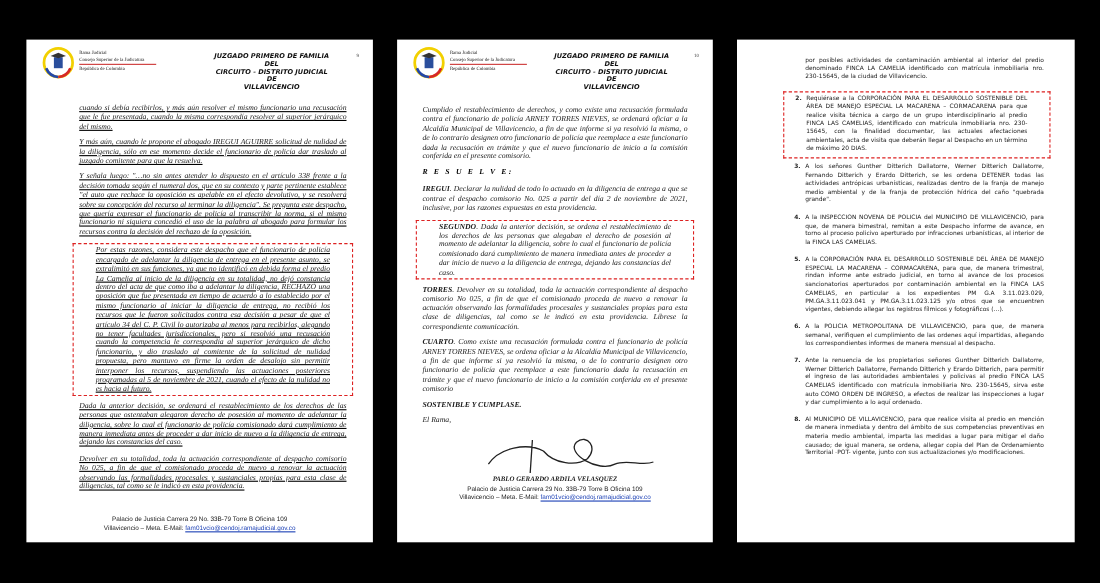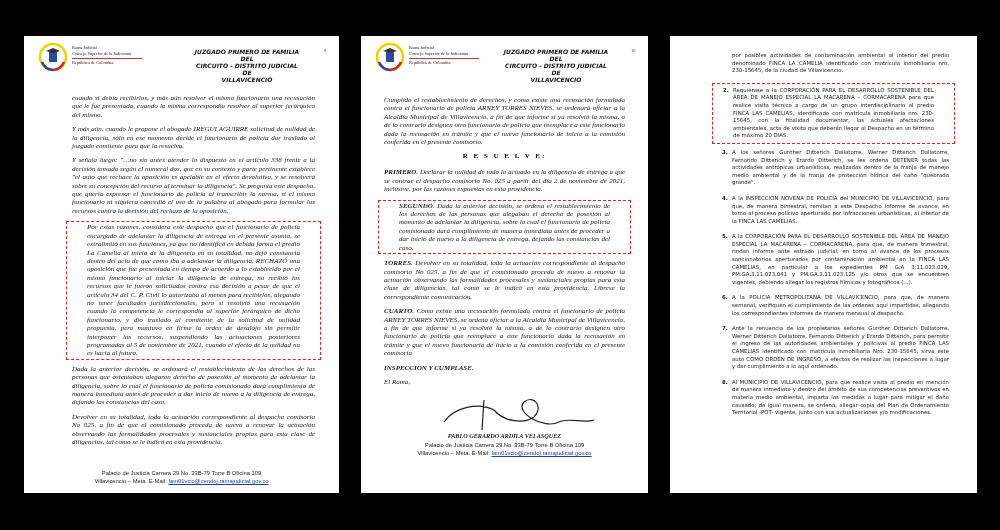--- a/index.html
+++ b/index.html
@@ -23,30 +23,30 @@
   .pgnum { position: absolute; top: 12px; font-size: 4.5px; color: #444; }
 
   .body { position: absolute; left: 0; right: 0; }
   .p { font-style: italic; font-size: 7px; line-height: 8.4px; text-align: justify; color: #1a1a1a; margin: 0 0 6px 0; }
   .p b { font-weight: bold; }
   .redbox { border: 1.5px dashed #d22; padding: 1px 20px; margin: 0 -6px 5px -6px; }
 
   .footer { position: absolute; left: 0; right: 0; text-align: center; font-family: "Liberation Sans", sans-serif; font-size: 5.8px; line-height: 8px; color: #222; }
   .footer a { color: #1a3fb5; text-decoration: underline; }
 
-  #page1 .body { left: 48px; right: 24px; top: 58px; }
+  #page1 .body { left: 48px; right: 24px; top: 58px; text-decoration: underline; }
   #page1 .court { left: 168px; width: 110px; }
   #page1 .pgnum { left: 300px; }
   #page1 .footer { top: 433px; }
 
   #page2 .body { left: 23px; right: 23px; top: 60px; }
   #page2 .court { left: 140px; width: 110px; }
   #page2 .pgnum { left: 270px; }
   #page2 .footer { top: 405px; }
-  .center { text-align: center; letter-spacing: 2px; font-weight: bold; font-size: 7px; margin: 4px 0 8px 0; }
+  .center { letter-spacing: 2px; font-weight: bold; font-style: italic; font-size: 7px; margin: 4px 0 8px 0; }
   .sig { position: relative; height: 40px; }
   .signame { text-align: center; font-style: italic; font-weight: bold; font-size: 6.2px; color: #222; }
 
   #page3 .body { left: 62px; right: 28px; top: 16px; font-family: "DejaVu Sans", sans-serif; }
   .ol { font-family: "DejaVu Sans", sans-serif; font-size: 5.4px; line-height: 7.6px; text-align: justify; color: #222; margin: 0 0 8px 0; position: relative; }
   .ol .n { position: absolute; left: -10px; top: 0; font-weight: bold; }
 </style>
 </head>
 <body>
 
@@ -106,27 +106,27 @@
     <div class="court">
       <div>JUZGADO PRIMERO DE FAMILIA DEL</div>
       <div>CIRCUITO - DISTRITO JUDICIAL DE</div>
       <div>VILLAVICENCIO</div>
     </div>
     <div class="pgnum">10</div>
   </div>
   <div class="body">
     <p class="p">Cumplido el restablecimiento de derechos, y como existe una recusación formulada contra el funcionario de policía ARNEY TORRES NIEVES, se ordenará oficiar a la Alcaldía Municipal de Villavicencio, a fin de que informe si ya resolvió la misma, o de lo contrario designen otro funcionario de policía que reemplace a este funcionario dada la recusación en trámite y que el nuevo funcionario de inicio a la comisión conferida en el presente comisorio.</p>
     <div class="center">R E S U E L V E:</div>
-    <p class="p"><b>PRIMERO</b><span>. Declarar la nulidad de todo lo actuado en la diligencia de entrega a que se contrae el despacho comisorio No. 025 a partir del día 2 de noviembre de 2021, inclusive, por las razones expuestas en esta providencia.</span></p>
+    <p class="p"><b>IREGUI</b><span>. Declarar la nulidad de todo lo actuado en la diligencia de entrega a que se contrae el despacho comisorio No. 025 a partir del día 2 de noviembre de 2021, inclusive, por las razones expuestas en esta providencia.</span></p>
     <div class="redbox">
       <p class="p" style="margin:0"><b>SEGUNDO</b><span>. Dada la anterior decisión, se ordena el restablecimiento de los derechos de las personas que alegaban el derecho de posesión al momento de adelantar la diligencia, sobre lo cual el funcionario de policía comisionado dará cumplimiento de manera inmediata antes de proceder a dar inicio de nuevo a la diligencia de entrega, dejando las constancias del caso.</span></p>
     </div>
     <p class="p"><b>TORRES</b><span>. Devolver en su totalidad, toda la actuación correspondiente al despacho comisorio No 025, a fin de que el comisionado proceda de nuevo a renovar la actuación observando las formalidades procesales y sustanciales propias para esta clase de diligencias, tal como se le indicó en esta providencia. Líbrese la correspondiente comunicación.</span></p>
     <p class="p"><b>CUARTO</b><span>. Como existe una recusación formulada contra el funcionario de policía ARNEY TORRES NIEVES, se ordena oficiar a la Alcaldía Municipal de Villavicencio, a fin de que informe si ya resolvió la misma, o de lo contrario designen otro funcionario de policía que reemplace a este funcionario dada la recusación en trámite y que el nuevo funcionario de inicio a la comisión conferida en el presente comisorio</span></p>
-    <p class="p"><b>INSPECCION Y CUMPLASE.</b></p>
+    <p class="p"><b>SOSTENIBLE Y CUMPLASE.</b></p>
     <p class="p">El Rama,</p>
     <div class="sig">
       <svg width="240" height="40" viewBox="0 0 240 40">
         <path d="M60 30 C 70 15, 95 10, 110 18 M100 8 L98 38 M110 18 C 120 30, 140 32, 150 25 C 160 15, 150 2, 140 10 C 130 20, 160 38, 175 30 C 185 25, 200 32, 210 28" stroke="#222" stroke-width="1.2" fill="none"></path>
       </svg>
     </div>
     <div class="signame">PABLO GERARDO ARDILA VELASQUEZ</div>
   </div>
   <div class="footer">
     <div>Palacio de Justicia Carrera 29 No. 33B-79 Torre B Oficina 109</div>

